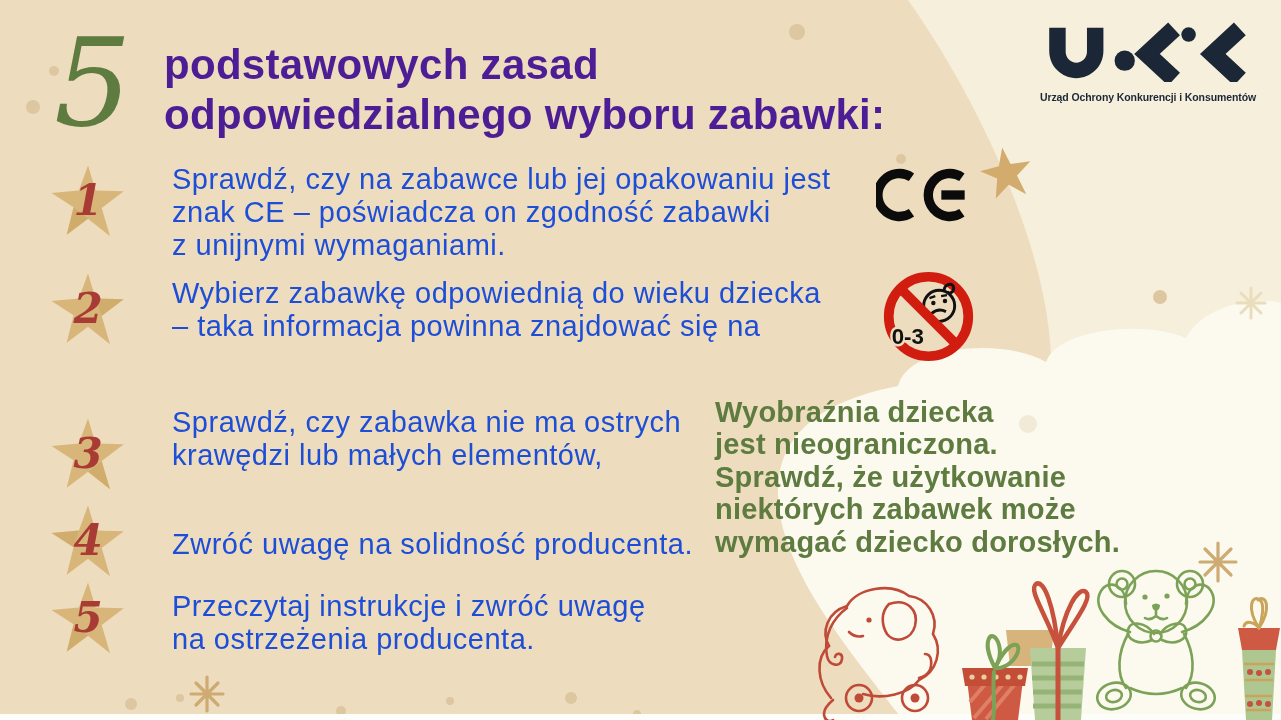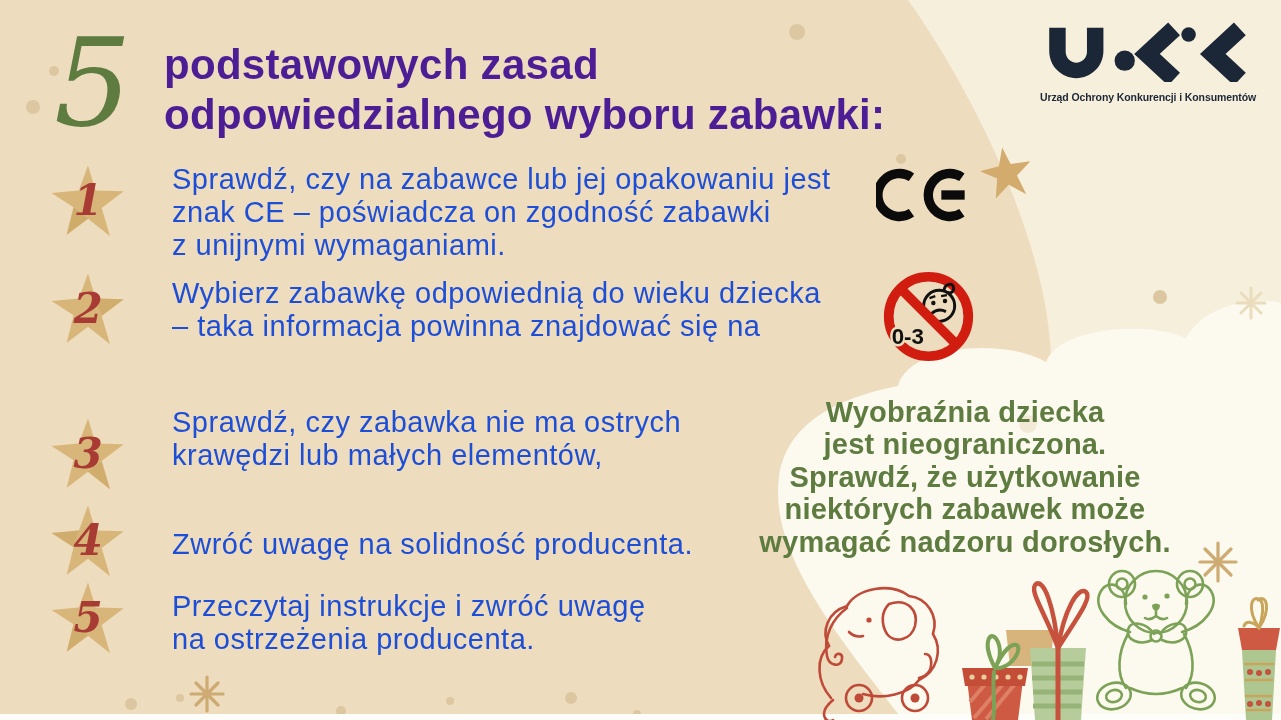--- a/index.html
+++ b/index.html
@@ -22,21 +22,21 @@
   .r1{top:163px}.r2{top:277px}.r3{top:406px}.r4{top:528px}.r5{top:590px}
   .star{position:absolute;left:50px;top:0;width:76px;height:78px;}
   .r1 .star{top:0}.r2 .star{top:-6px}.r3 .star{top:10px}.r4 .star{top:-25px}.r5 .star{top:-10px}
   .star svg{position:absolute;left:0;top:0;}
   .star-num{position:absolute;left:0;top:0;width:100%;height:100%;display:flex;align-items:center;justify-content:center;
             font-family:"DejaVu Serif",serif;font-style:italic;font-weight:700;font-size:42px;color:#a83c34;
             padding-bottom:4px;box-sizing:border-box;}
   .rule-text{position:absolute;left:156px;top:0;color:#1d4ed8;font-size:29px;line-height:33px;letter-spacing:.5px;white-space:nowrap;margin-left:16px;}
 
   
-  .note{position:absolute;right:66px;top:396px;width:500px;text-align:center;color:#5e7b40;
+  .note{position:absolute;right:66px;top:396px;width:500px;text-align:left;color:#5e7b40;
         font-weight:800;font-size:29px;line-height:1.12;letter-spacing:.2px;}
 
   
   .ce{position:absolute;left:876px;top:165px;}
   .gold-star{position:absolute;left:980px;top:146px;transform:rotate(-10deg);}
   .age-warn{position:absolute;left:880px;top:268px;}
 
   
   .elephant{position:absolute;left:797px;top:570px;}
   .gifts{position:absolute;left:950px;top:574px;}
@@ -199,21 +199,21 @@
       <line x1="21" y1="21" x2="79" y2="79" stroke="#d11c10" stroke-width="10"></line>
       <text x="12" y="78" font-size="23" font-weight="bold" font-family="Liberation Sans, sans-serif" fill="#111" stroke="#eddcbd" stroke-width="5" paint-order="stroke">0-3</text>
     </svg>
   </div>
 
   <div class="note">
       <div>Wyobraźnia dziecka</div>
       <div>jest nieograniczona.</div>
       <div>Sprawdź, że użytkowanie</div>
       <div>niektórych zabawek może</div>
-      <div>wymagać nadzoru dorosłych.</div>
+      <div>wymagać dziecko dorosłych.</div>
     </div>
 
   <svg class="elephant" width="160" height="152" viewBox="0 0 160 152">
     <g fill="none" stroke="#bf4a38" stroke-width="2.6" stroke-linecap="round">
       <path d="M34,128 C20,112 18,88 32,76 C24,62 30,42 50,36 C60,18 94,12 112,26 C130,28 142,46 136,64 C146,80 140,102 122,110 C112,124 86,130 66,124"></path>
       <path d="M50,38 C36,48 26,66 30,86 C32,96 44,98 45,89 C46,83 39,82 38,87"></path>
       <path d="M92,34 C110,28 122,40 118,56 C114,70 98,74 90,64 C84,54 84,42 92,34 Z"></path>
       <path d="M52,62 Q58,68 66,66"></path>
       <path d="M122,108 Q136,104 134,90 Q133,84 128,84"></path>
       <path d="M36,130 Q24,140 28,148 Q31,153 36,150"></path>

